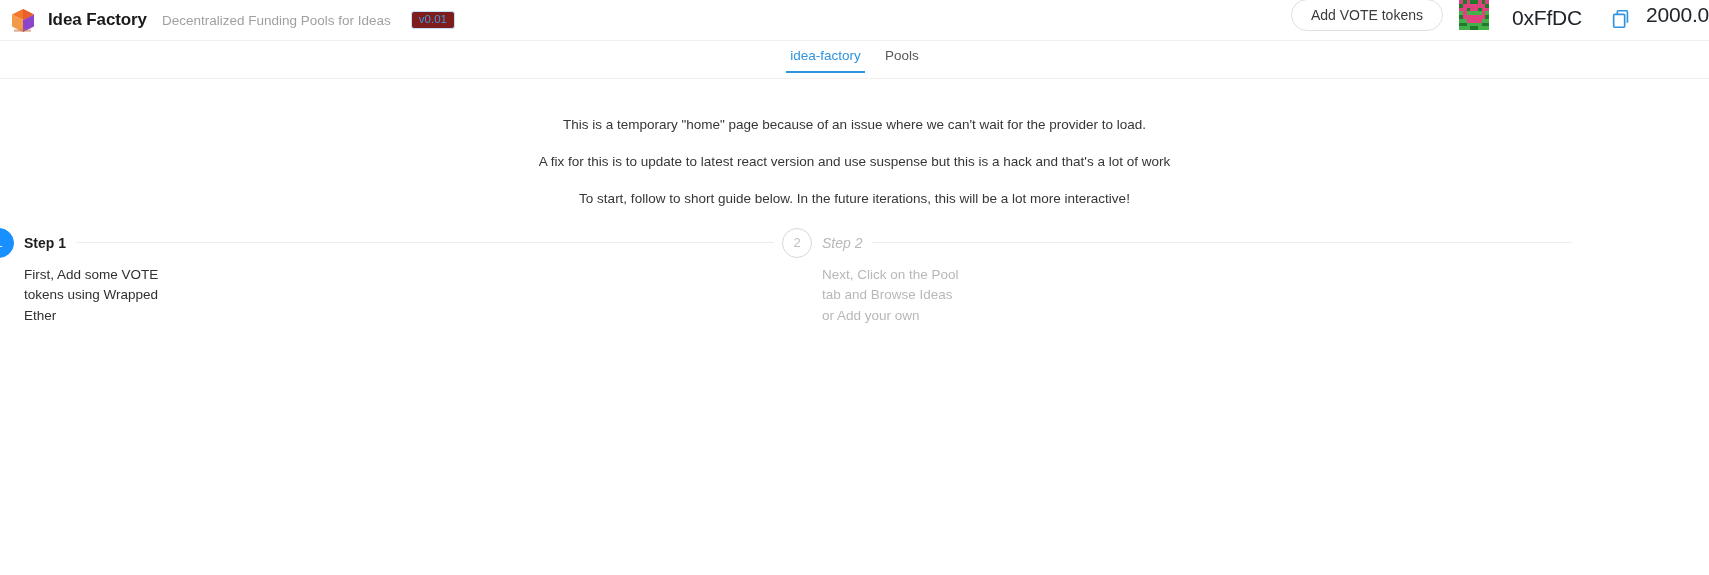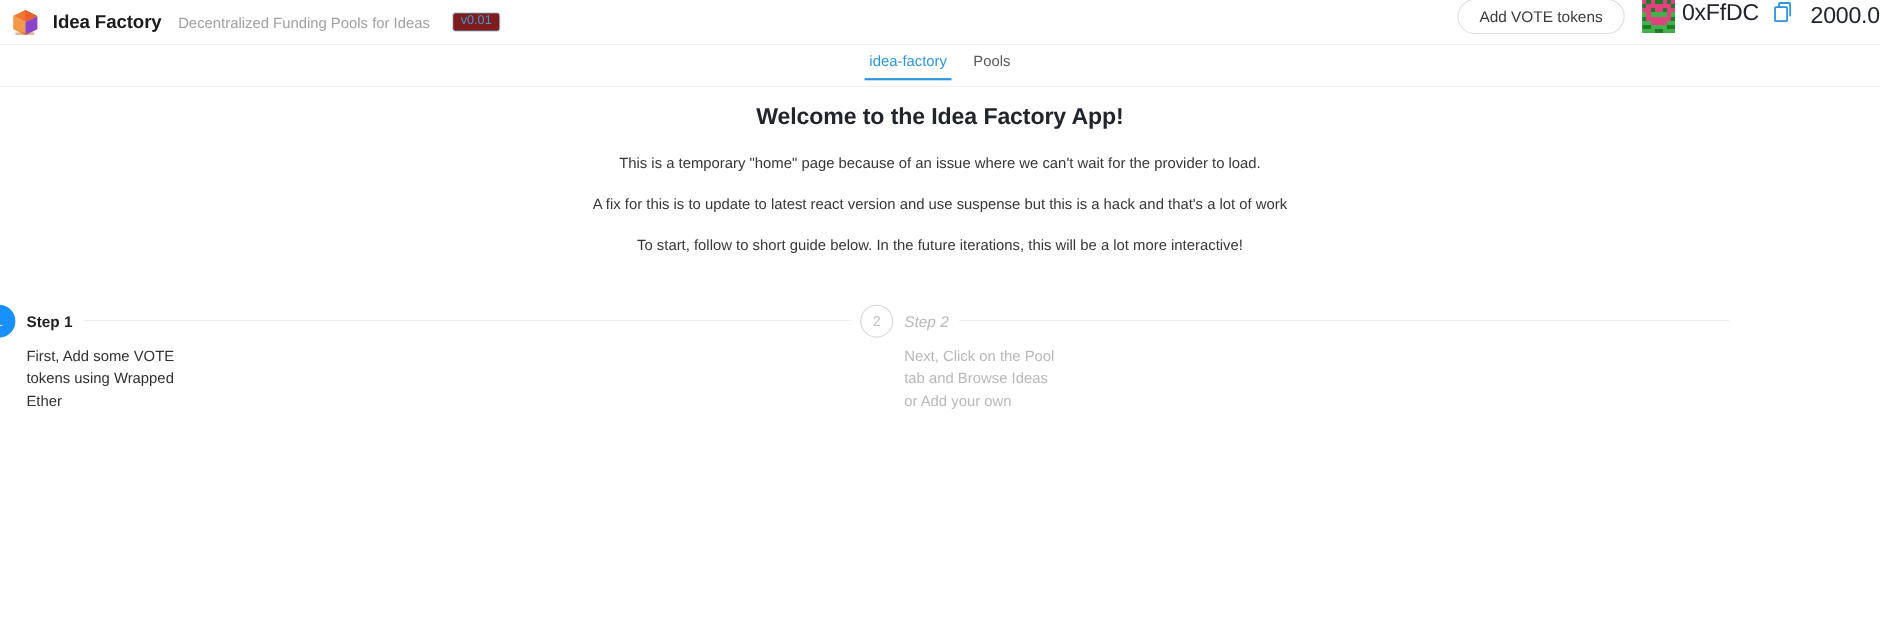--- a/index.html
+++ b/index.html
@@ -76,23 +76,23 @@
     color: #3a3a3a;
     height: 32px;
     padding: 0 19px;
     line-height: 30px;
     white-space: nowrap;
     font-family: "Liberation Sans", sans-serif;
     cursor: pointer;
   }
   .account-box {
     display: flex;
-    align-items: flex-start;
+    align-items: flex-end;
     margin-left: 16px;
-    gap: 6px;
+    gap: 23px;
   }
   .blockie {
     width: 30px; height: 30px;
     display: block;
     flex: 0 0 auto;
     image-rendering: pixelated;
   }
   .account-addr {
     font-size: 21px;
     color: #20242b;
@@ -162,21 +162,21 @@
     margin: 22px 0 0 0;
     line-height: 1.2;
   }
   .para.p1 { margin-top: 22px; }
   .para.p2 { margin-top: 21px; }
   .para.p3 { margin-top: 21px; }
 
   
   .steps {
     position: relative;
-    margin-top: 45px;
+    margin-top: 20px;
     width: 100%;
     height: 110px;
   }
   .step {
     position: absolute;
     top: 0;
   }
   .step-head {
     display: flex;
     align-items: center;
@@ -308,21 +308,20 @@
     <span class="balance">2000.0</span>
   </div>
 </div>
 
 <div class="tabs">
   <div class="tab active">idea-factory</div>
   <div class="tab">Pools</div>
 </div>
 
 <div class="main">
-  <h1 class="welcome-title">Welcome to the Idea Factory App!</h1>
   <p class="para p1">This is a temporary "home" page because of an issue where we can't wait for the provider to load.</p>
   <p class="para p2">A fix for this is to update to latest react version and use suspense but this is a hack and that's a lot of work</p>
   <p class="para p3">To start, follow to short guide below. In the future iterations, this will be a lot more interactive!</p>
 
   <div class="steps">
 
     <div class="step" id="step-1">
       <div class="step-head">
         <div class="step-circle active">1</div>
         <div class="step-title active">Step 1</div>

